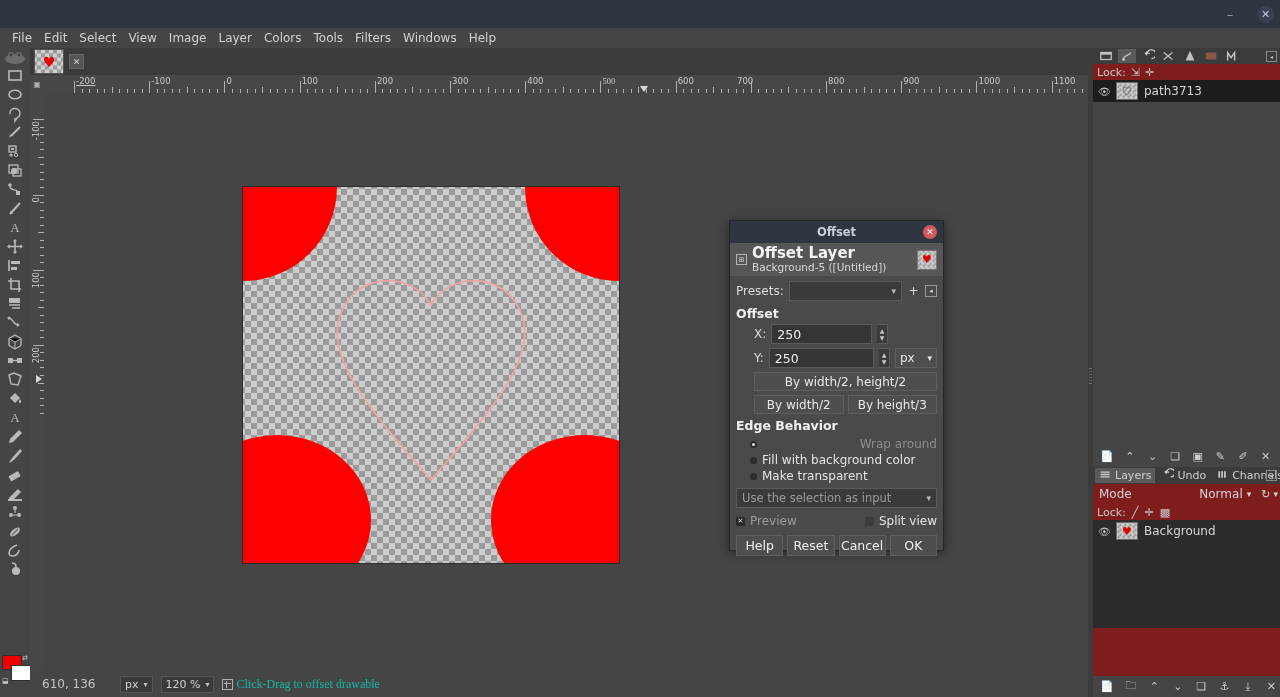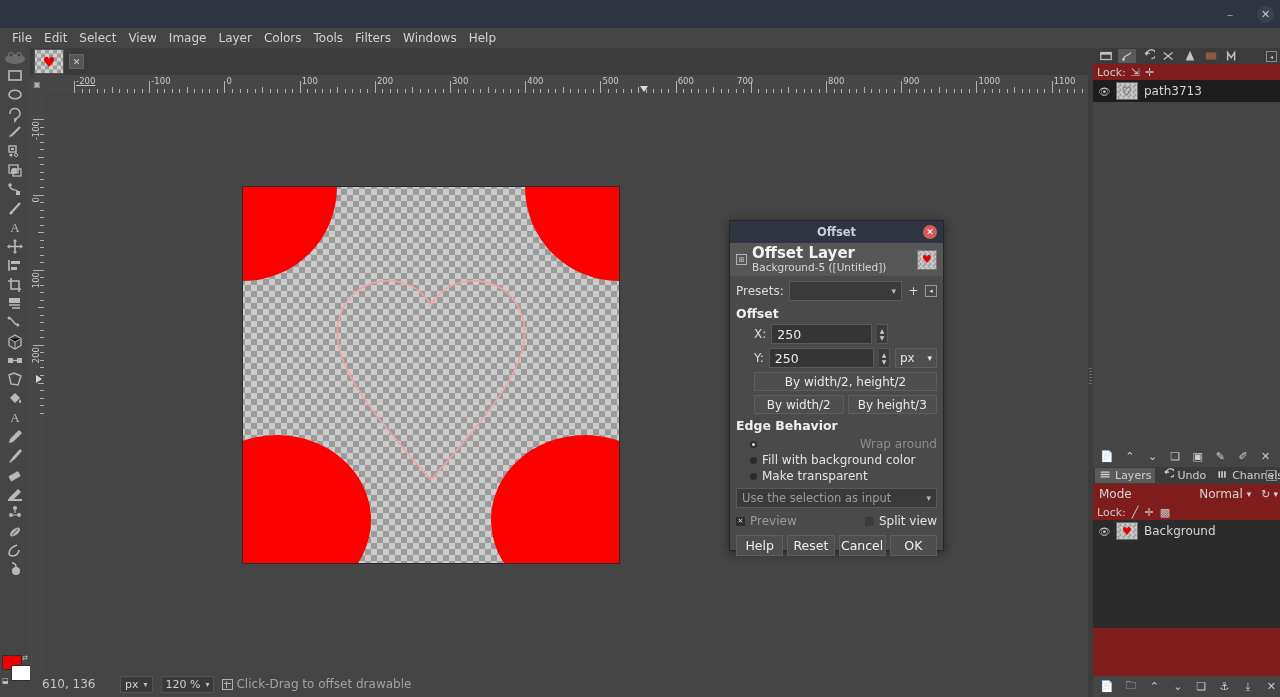--- a/index.html
+++ b/index.html
@@ -84,21 +84,21 @@
   .q-br{left:188px;top:188px} .q-br i{left:60px;top:60px;width:188px;height:170px;}
   .pathoutline{position:absolute;left:58px;top:88px;width:260px;height:220px;}
 
   
   .statusbar{position:absolute;left:30px;top:671px;width:1062px;height:26px;background:#454545;
      display:flex;align-items:center;gap:8px;padding-left:12px;box-sizing:border-box;}
   .pos{color:#c5c5c5;font-size:12px;min-width:70px;}
   .scombo{background:#3a3a3a;border:1px solid #555;height:17px;display:flex;align-items:center;
      padding:0 4px;font-size:11px;color:#d0d0d0;gap:5px;box-sizing:border-box;}
   .scombo .cv{font-size:8px;color:#c0c0c0;}
-  .sbtext{color:#a3a3a3;font-size:12px;display:flex;align-items:center;gap:3px;}
+  .sbtext{color:#14b8a6;font-size:12px;display:flex;align-items:center;gap:3px;font-family:Liberation Serif, serif;}
   .cancelbox{width:9px;height:9px;border:1px solid #b0b0b0;display:inline-block;position:relative;}
   .cancelbox:before{content:"";position:absolute;left:3px;top:1px;width:1px;height:7px;background:#b0b0b0;}
   .cancelbox:after{content:"";position:absolute;left:1px;top:3px;width:7px;height:1px;background:#b0b0b0;}
 
   
   .dockgrip{position:absolute;left:1088px;top:48px;width:5px;height:649px;background:#3c3c3c;}
   .dockgrip:after{content:"";position:absolute;left:1px;top:320px;width:3px;height:18px;
      background:repeating-linear-gradient(#6a6a6a 0 1px,#3c3c3c 1px 3px);}
   .dock{position:absolute;left:1093px;top:48px;width:187px;height:649px;background:#7f1d1d;}
   .docktabs{height:16px;background:#3b3b3b;display:flex;align-items:center;gap:3px;padding:0 4px;position:relative;}
@@ -475,21 +475,21 @@
       <div class="tk" style="left: 488.8px; height: 4px;"></div>
       <div class="tk" style="left: 496.32px; height: 4px;"></div>
       <div class="tk" style="left: 503.84px; height: 4px;"></div>
       <div class="tk" style="left: 511.36px; height: 4px;"></div>
       <div class="tk" style="left: 518.88px; height: 6px;"></div>
       <div class="tk" style="left: 526.4px; height: 4px;"></div>
       <div class="tk" style="left: 533.92px; height: 4px;"></div>
       <div class="tk" style="left: 541.44px; height: 4px;"></div>
       <div class="tk" style="left: 548.96px; height: 4px;"></div>
       <div class="tk" style="left: 556.48px; height: 12px;"></div>
-      <div class="lb" style="left: 558.48px;">500</div>
+      <div class="lb" style="left: 558.48px; font-family: Liberation Serif, serif;">500</div>
       <div class="tk" style="left: 564px; height: 4px;"></div>
       <div class="tk" style="left: 571.52px; height: 4px;"></div>
       <div class="tk" style="left: 579.04px; height: 4px;"></div>
       <div class="tk" style="left: 586.56px; height: 4px;"></div>
       <div class="tk" style="left: 594.08px; height: 6px;"></div>
       <div class="tk" style="left: 601.6px; height: 4px;"></div>
       <div class="tk" style="left: 609.12px; height: 4px;"></div>
       <div class="tk" style="left: 616.64px; height: 4px;"></div>
       <div class="tk" style="left: 624.16px; height: 4px;"></div>
       <div class="tk" style="left: 631.68px; height: 12px;"></div>

